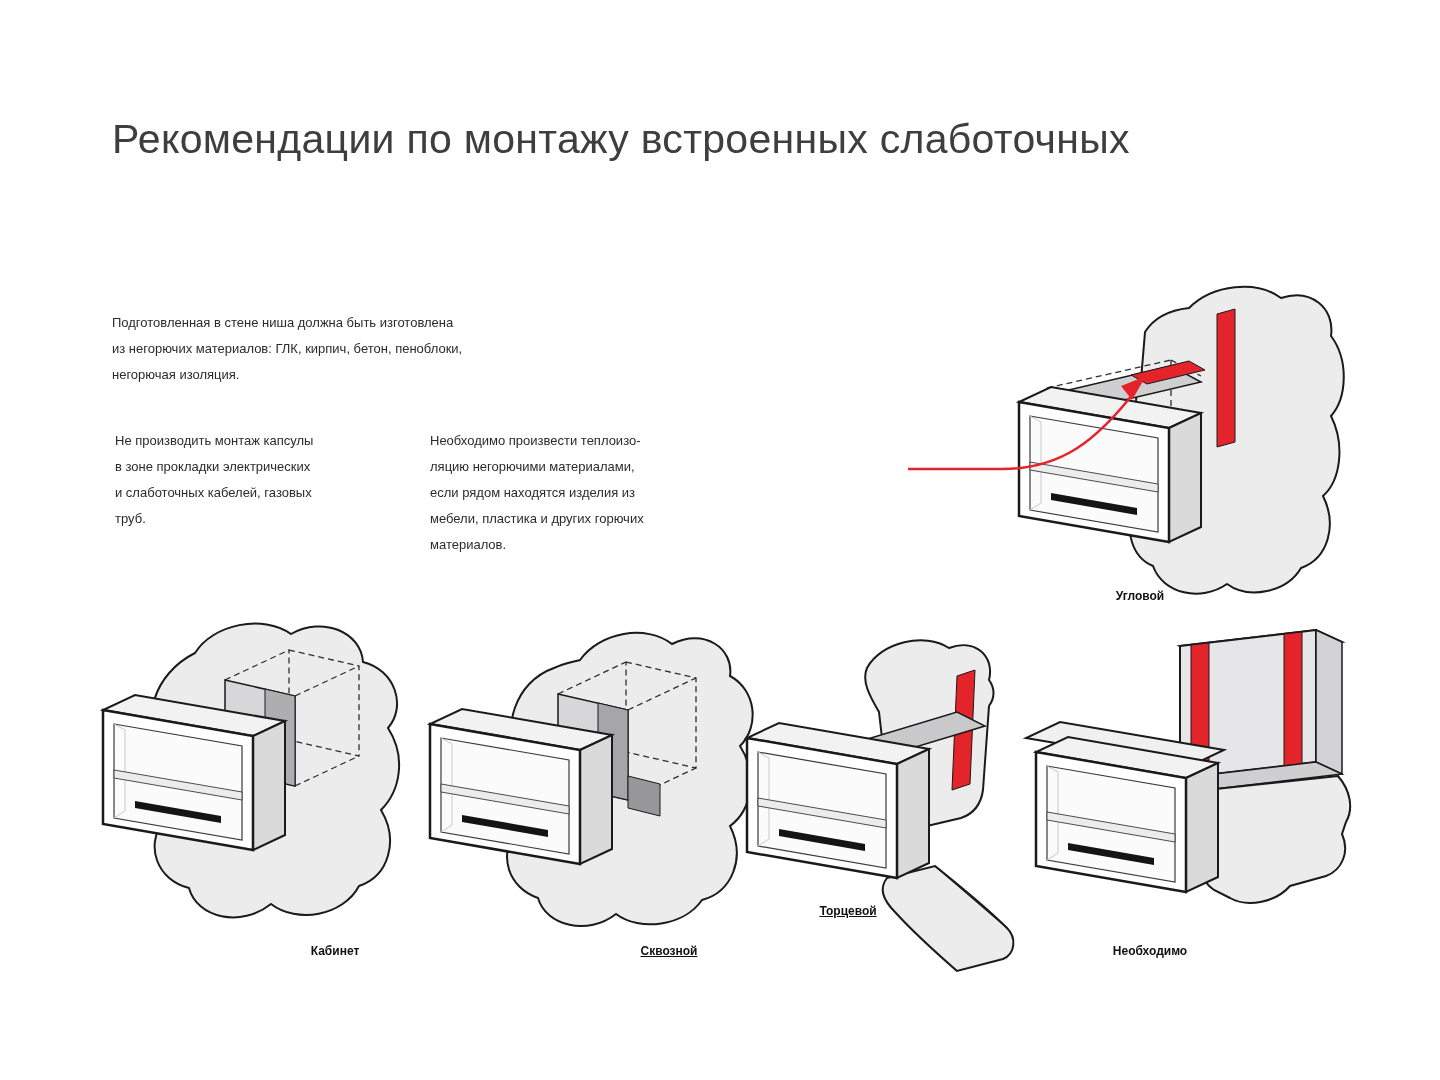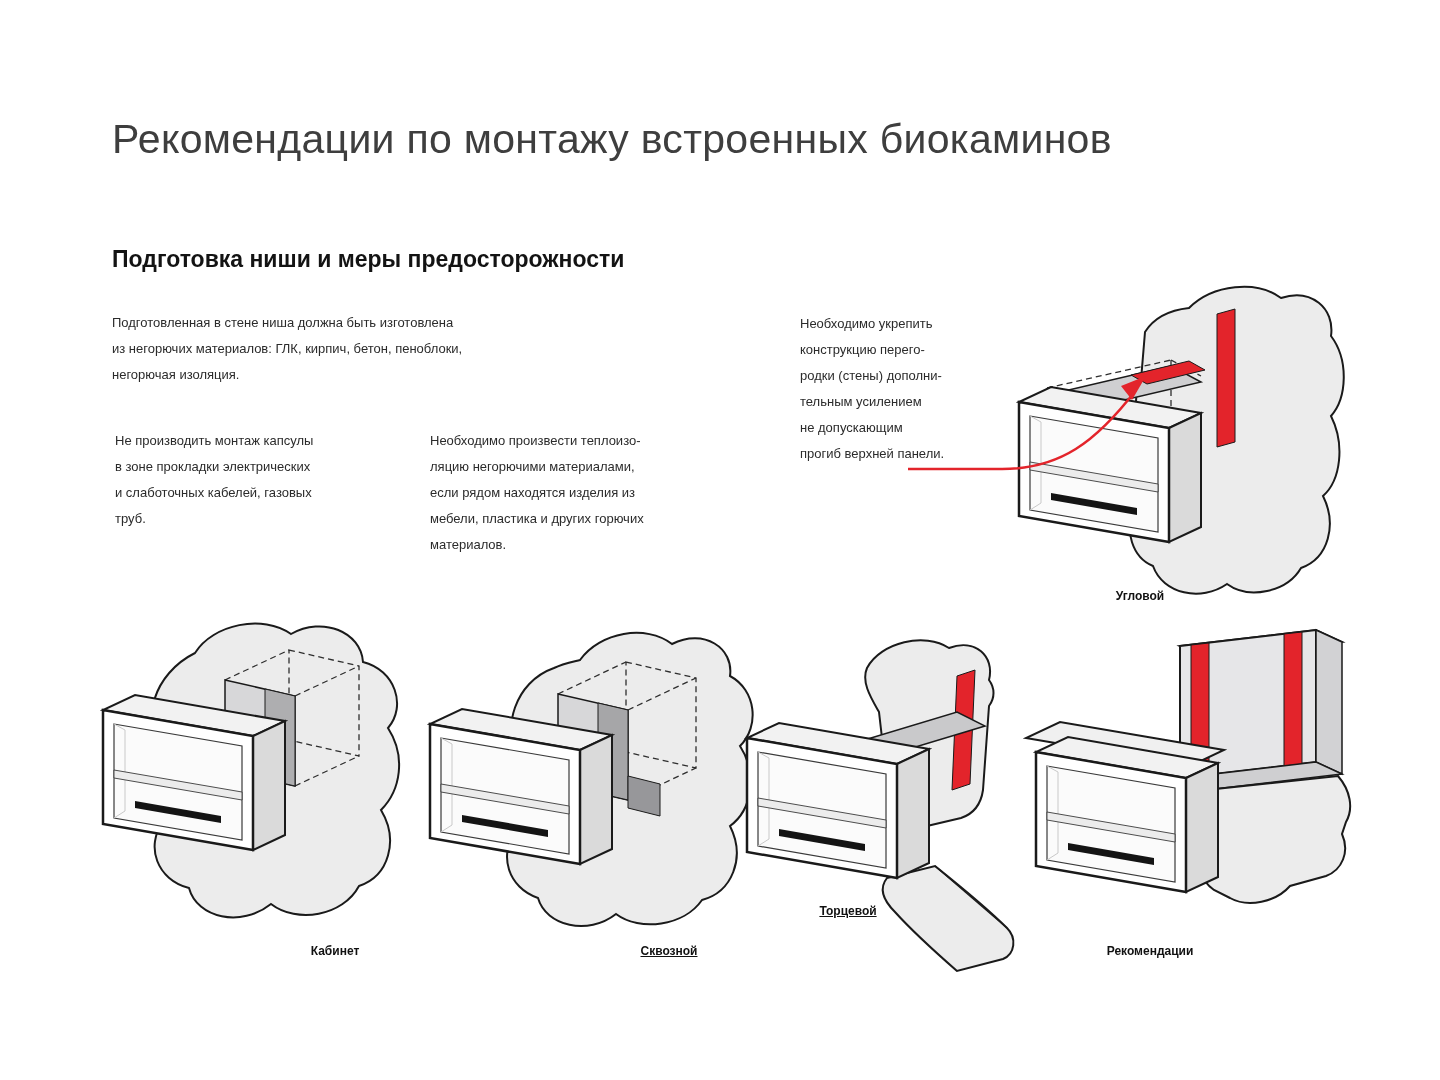--- a/index.html
+++ b/index.html
@@ -132,45 +132,38 @@
       <polygon class="red" points="163,17 181,15 181,147 163,149"></polygon>
       <polygon class="red" points="256,6 274,4 274,136 256,138"></polygon>
       <polygon points="288,2 314,14 314,146 288,134" fill="#d2d2d4" stroke="#1a1a1a" stroke-width="1.5"></polygon>
       <polygon points="152,150 288,134 314,146 178,162" fill="#cfcfd1" stroke="#1a1a1a" stroke-width="1.5"></polygon>
       <path class="wall" d="M178,162 L310,148 C322,162 326,180 318,194 L314,206 C322,224 314,242 298,248 L262,258 C248,274 220,280 202,270 L186,262 C172,252 166,234 174,220 Z"></path>
       <polygon points="-2,110 162,138 196,122 32,94" fill="#f0f0f0" stroke="#1a1a1a" stroke-width="2"></polygon>
       <use href="#capsule" transform="translate(8,124)"></use>
     </g>
   </svg>
 
-  <h1 class="title">Рекомендации по монтажу встроенных биокаминов</h1>
+  <h1 class="title">Рекомендации по монтажу встроенных слаботочных</h1>
 
-  <h2 class="heading">Подготовка ниши и меры предосторожности</h2>
 
   <p class="txt txt-intro">Подготовленная в стене ниша должна быть изготовлена
 из негорючих материалов: ГЛК, кирпич, бетон, пеноблоки,
 негорючая изоляция.</p>
 
   <p class="txt txt-insul">Необходимо произвести теплоизо-
 ляцию негорючими материалами,
 если рядом находятся изделия из
 мебели, пластика и других горючих
 материалов.</p>
 
   <p class="txt txt-cables">Не производить монтаж капсулы
 в зоне прокладки электрических
 и слаботочных кабелей, газовых
 труб.</p>
 
-  <p class="txt txt-reinforce">Необходимо укрепить
-конструкцию перего-
-родки (стены) дополни-
-тельным усилением
-не допускающим
-прогиб верхней панели.</p>
 
 
   <div class="diagram-label lbl-corner">Угловой</div>
   <div class="diagram-label lbl-cabinet">Кабинет</div>
   <div class="diagram-label lbl-through">Сквозной</div>
   <div class="diagram-label lbl-end">Торцевой</div>
-  <div class="diagram-label lbl-frontal">Рекомендации</div>
+  <div class="diagram-label lbl-frontal">Необходимо</div>
 </div>
 
 </body></html>

